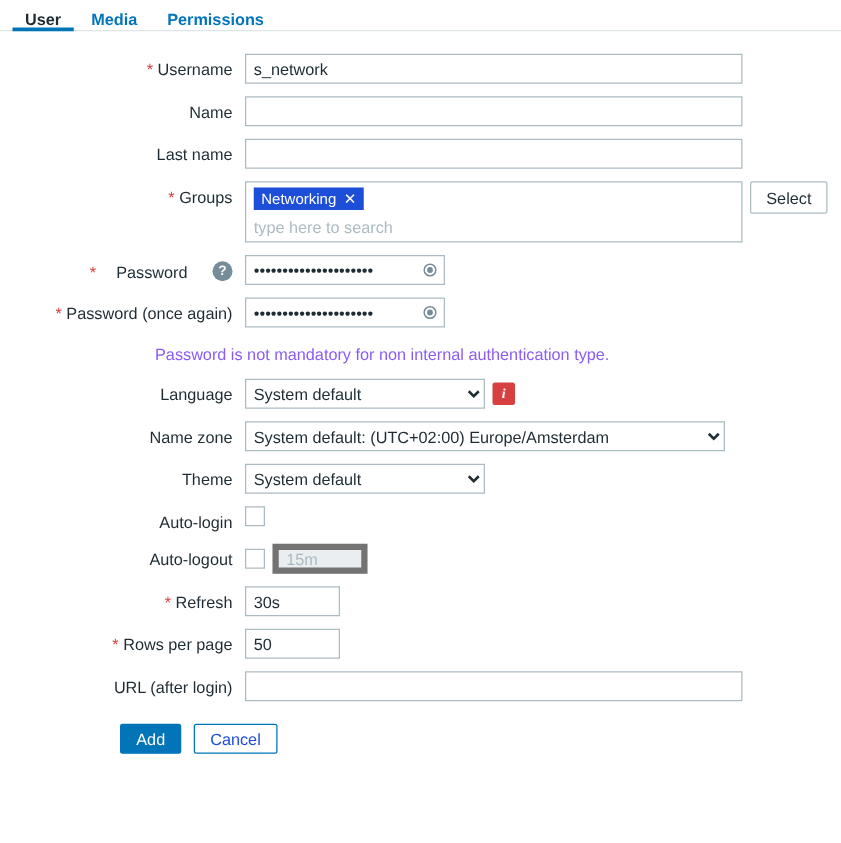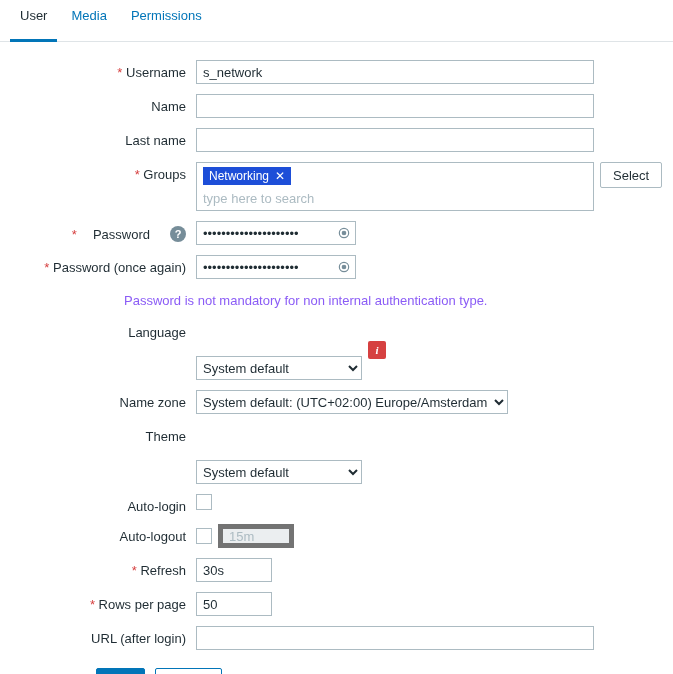--- a/index.html
+++ b/index.html
@@ -1,31 +1,31 @@
 <!DOCTYPE html>
 <html><head>
 <meta charset="utf-8">
 <style>
 * { box-sizing: border-box; margin: 0; padding: 0; }
 body { font-family: Arial, Helvetica, sans-serif; font-size: 13px; color: #1f2c33; background: #fff; width: 673px; }
 .tabs { display: flex; border-bottom: 1px solid #dfe4e7; padding: 0 8px; }
-.tab { padding: 8px 12px 18px; color: #0275b8; cursor: pointer; position: relative; }
+.tab { padding: 8px 12px 1px; color: #0275b8; cursor: pointer; position: relative; font-weight: bold; }
 .tab.active { color: #1f2c33; }
 .tab.active::after { content:""; position:absolute; left:2px; right:2px; bottom:-1px; height:3px; background:#0275b8; }
 .form { padding: 18px 10px; }
 .row { display: flex; align-items: flex-start; margin-bottom: 10px; }
 .label { width: 186px; text-align: right; padding: 5px 10px 0 0; color: #1f2c33; }
 .req::before { content:"* "; color:#d64040; }
 .field { flex: 0 0 auto; display: flex; align-items: center; gap: 6px; }
 .input-text { height: 24px; border: 1px solid #acbbc2; padding: 2px 6px; font-size: 13px; color: #1f2c33; background:#fff; }
 .w398 { width: 398px; }
 .w160 { width: 160px; }
 .w76 { width: 76px; }
-.w180 { width: 166px; margin-top: 36px; }
-.w332 { width: 312px; }
+.w180 { width: 192px; }
+.w332 { width: 384px; }
 .pwd-wrap { position: relative; display:inline-block; }
 .pwd-icon { position:absolute; right:4px; top:50%; transform:translateY(-50%); width:16px; height:16px; display:flex; align-items:center; justify-content:center; color:#768d99; }
 .help-icon { width:16px; height:16px; border-radius:50%; background:#768d99; color:#fff; display:inline-flex; align-items:center; justify-content:center; font-size:11px; font-weight:bold; margin-left:4px; }
 .note { margin-left: 114px; padding: 4px 10px 12px 0; color:#8b5cf6; }
 select.input-text { padding: 2px 2px; }
 .info-badge { width:18px; height:18px; background:#d64040; color:#fff; display:inline-flex; align-items:center; justify-content:center; font-size:11px; font-weight:bold; border-radius:2px; font-family: Georgia, serif; font-style: italic; }
 .checkbox { width:16px; height:16px; border:1px solid #acbbc2; background:#fff; cursor:pointer; }
 .disabled-input { background:#ebeef0; color:#acbbc2; border:5px solid #737373; height:24px; width:76px; padding:2px 6px; display:inline-flex; align-items:center; }
 .btn { height: 24px; padding: 0 12px; border: 1px solid #0275b8; background:#fff; color:#1d4ed8; font-size:13px; cursor:pointer; border-radius:2px; }
 .btn-primary { background:#0275b8; color:#fff; }

